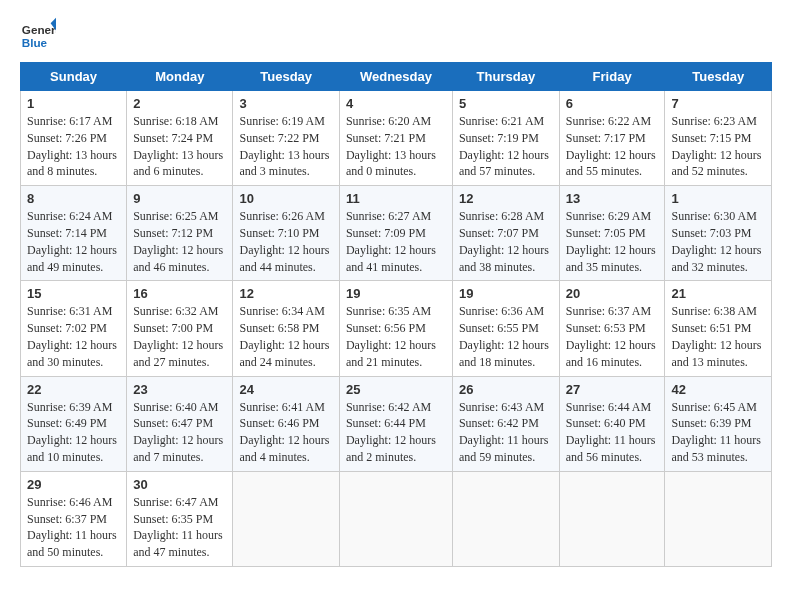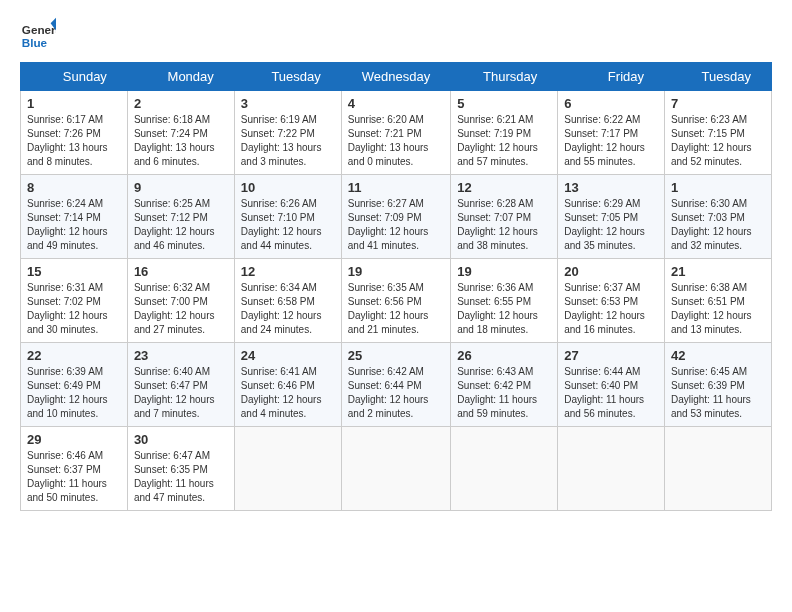--- a/index.html
+++ b/index.html
@@ -41,23 +41,23 @@
     }
     .calendar {
       width: 100%;
       border-collapse: collapse;
       border: 1px solid #ccc;
     }
     .calendar th {
       background: #1a6ebd;
       color: #fff;
       font-size: 13px;
-      font-weight: normal;
+      font-weight: bold;
       padding: 6px 20px;
-      text-align: right;
+      text-align: center;
       border: 1px solid #1a6ebd;
     }
     .calendar td {
       vertical-align: top;
       padding: 5px 6px;
       border: 1px solid #ccc;
       font-size: 10.5px;
       color: #333;
       width: calc(100% / 7);
       min-height: 80px;
@@ -68,23 +68,24 @@
     .calendar tr:nth-child(odd) td {
       background: #fff;
     }
     .day-num {
       font-size: 13px;
       font-weight: bold;
       display: block;
       margin-bottom: 2px;
     }
     .day-info {
-      font-size: 10px;
+      font-size: 12px;
       line-height: 1.4;
       color: #333;
+      font-family: Liberation Serif, serif;
     }
     .empty-cell {
       background: #f9f9f9 !important;
     }
   </style>
 </head>
 <body>
 
 <div class="header-section">
   <div class="logo">

